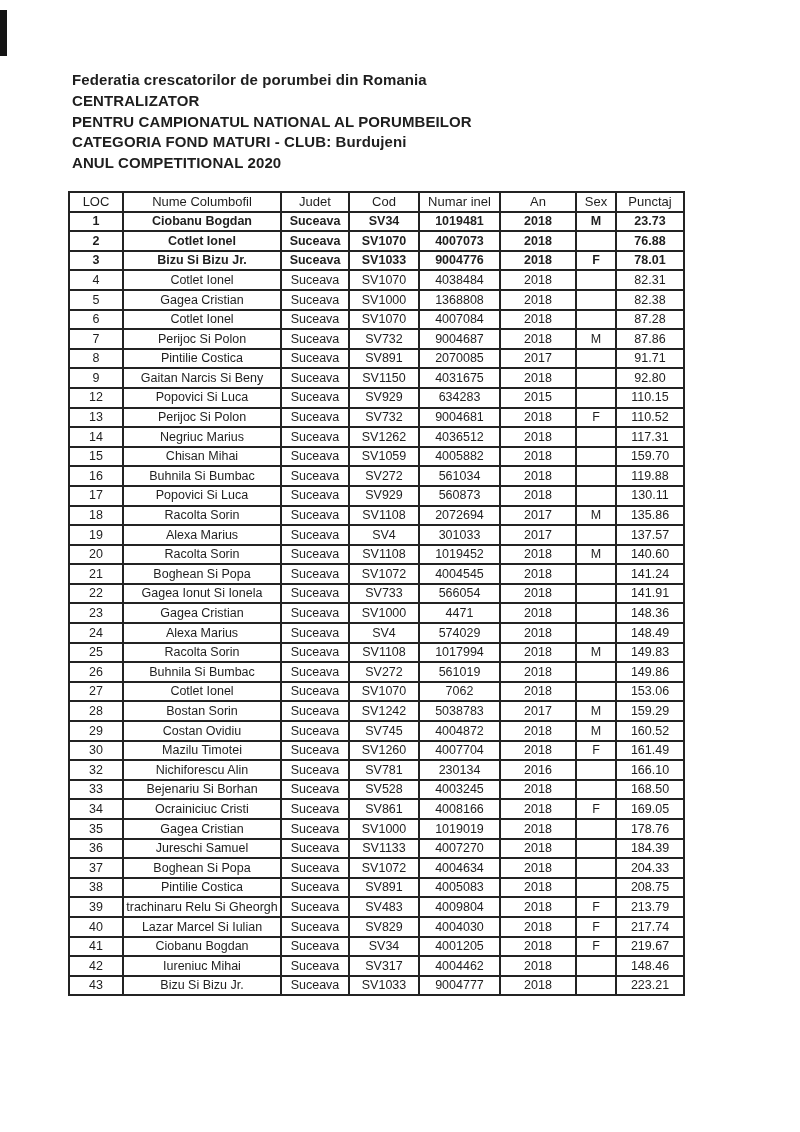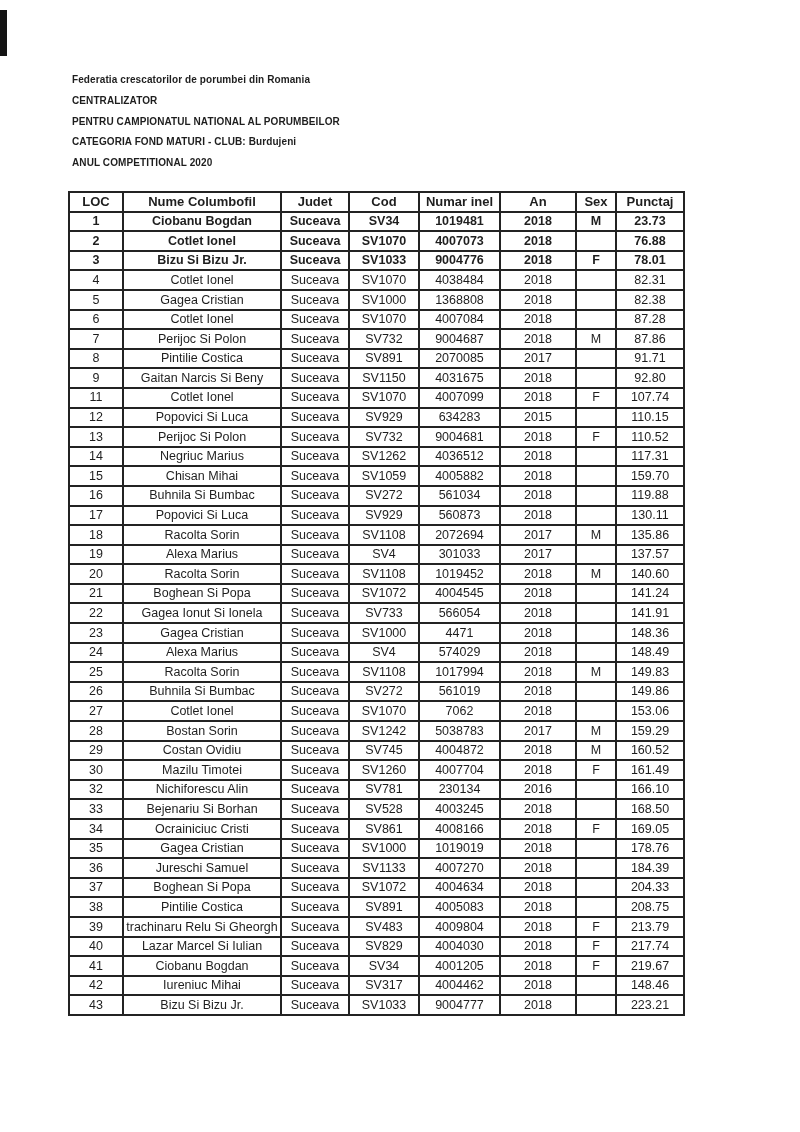--- a/index.html
+++ b/index.html
@@ -7,37 +7,37 @@
     width:800px;height:1132px;background:#ffffff;
     font-family:"Liberation Sans", sans-serif;
     color:#1b1b1b;position:relative;overflow:hidden;
   }
   .scan-mark{
     position:absolute;left:0;top:10px;width:7px;height:46px;
     background:#141414;
   }
   .doc-header{
     position:absolute;left:72px;top:70px;
-    font-weight:bold;font-size:10px;line-height:20.8px;
+    font-weight:bold;font-size:15px;line-height:20.8px;
     letter-spacing:0.1px;color:#1e1e1e;white-space:nowrap;
   }
   table.results{
     position:absolute;left:68px;top:191px;
     border-collapse:collapse;table-layout:fixed;
     width:615px;
   }
   table.results th, table.results td{
     border:2px solid #232323;
     text-align:center;vertical-align:middle;
     padding:0 1px;height:17.6px;
     font-size:12.5px;line-height:1;
     white-space:nowrap;overflow:hidden;
     color:#1e1e1e;
   }
-  table.results th{font-weight:bold;font-size:13px;}
+  table.results th{font-weight:normal;font-size:13px;}
   tr.bold td{font-weight:bold;}
   
   col.c-loc{width:54px;}
   col.c-name{width:158px;}
   col.c-judet{width:68px;}
   col.c-cod{width:70px;}
   col.c-inel{width:81px;}
   col.c-an{width:76px;}
   col.c-sex{width:40px;}
   col.c-punctaj{width:68px;}
@@ -163,30 +163,20 @@
         <td>9</td>
         <td>Gaitan Narcis Si Beny</td>
         <td>Suceava</td>
         <td>SV1150</td>
         <td>4031675</td>
         <td>2018</td>
         <td></td>
         <td>92.80</td>
       </tr>
       <tr>
-        <td>11</td>
-        <td>Cotlet Ionel</td>
-        <td>Suceava</td>
-        <td>SV1070</td>
-        <td>4007099</td>
-        <td>2018</td>
-        <td>F</td>
-        <td>107.74</td>
-      </tr>
-      <tr>
         <td>12</td>
         <td>Popovici Si Luca</td>
         <td>Suceava</td>
         <td>SV929</td>
         <td>634283</td>
         <td>2015</td>
         <td></td>
         <td>110.15</td>
       </tr>
       <tr>

